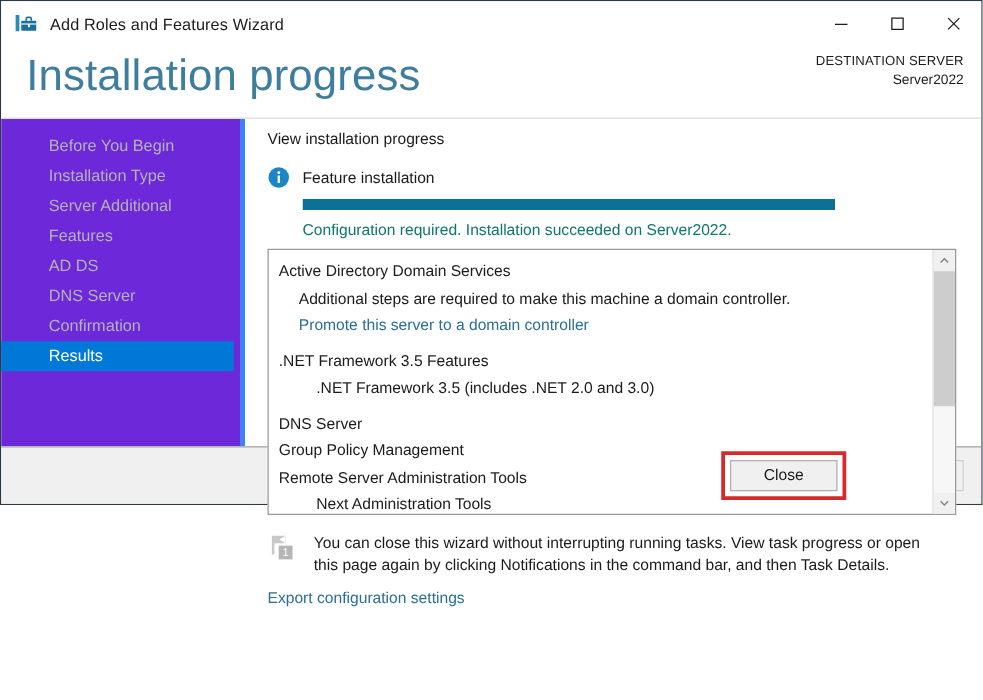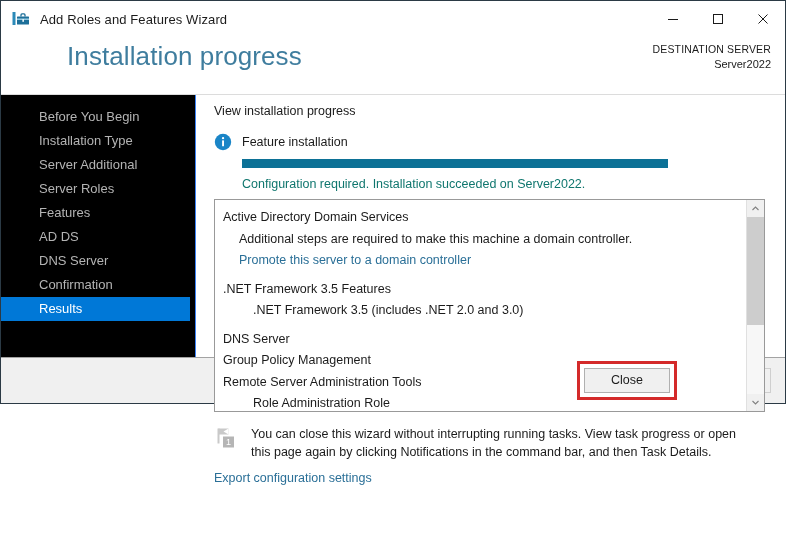--- a/index.html
+++ b/index.html
@@ -70,25 +70,24 @@
   .header {
     flex: 0 0 57px;
     position: relative;
     background: #ffffff;
     border-bottom: 1px solid #dcdcdc;
   }
   .page-title {
     position: absolute;
     left: 20px;
     top: 4px;
-    font-size: 26px;
+    font-size: 35px;
     color: #3f7d9e;
     font-weight: 400;
     letter-spacing: 0.1px;
-    margin-left: 46px;
   }
   .dest-block {
     position: absolute;
     right: 14px;
     top: 6px;
     text-align: right;
     line-height: 1.32;
   }
   .dest-label {
     font-size: 10.5px;
@@ -106,22 +105,22 @@
     display: flex;
     min-height: 0;
     background: #ffffff;
   }
 
   .sidebar {
     flex: 0 0 195px;
     width: 195px;
     padding-top: 10px;
     box-sizing: border-box;
-    background: #000000;
-    border-right: 1px solid #3b82f6;
+    background: #6d28d9;
+    border-right: 4px solid #3b82f6;
   }
   .nav-item {
     height: 24px;
     line-height: 24px;
     padding-left: 38px;
     margin-right: 5px;
     font-size: 13px;
     color: #b4b4b4;
     white-space: nowrap;
     overflow: hidden;
@@ -359,21 +358,20 @@
       <div class="dest-name">Server2022</div>
     </div>
   </div>
 
   <div class="body-row">
 
     <div class="sidebar" id="sidebar">
         <div class="nav-item">Before You Begin</div>
         <div class="nav-item">Installation Type</div>
         <div class="nav-item">Server Additional</div>
-        <div class="nav-item">Server Roles</div>
         <div class="nav-item">Features</div>
         <div class="nav-item">AD DS</div>
         <div class="nav-item">DNS Server</div>
         <div class="nav-item">Confirmation</div>
         <div class="nav-item selected">Results</div>
       </div>
 
     <div class="content">
 
       <div class="section-title">View installation progress</div>
@@ -402,21 +400,21 @@
             <div class="list-line indent-0">Active Directory Domain Services</div>
             <div class="list-line indent-1">Additional steps are required to make this machine a domain controller.</div>
             <div class="list-line indent-1 link">Promote this server to a domain controller</div>
             <div class="gap"></div>
             <div class="list-line indent-0">.NET Framework 3.5 Features</div>
             <div class="list-line indent-2">.NET Framework 3.5 (includes .NET 2.0 and 3.0)</div>
             <div class="gap"></div>
             <div class="list-line indent-0">DNS Server</div>
             <div class="list-line indent-0">Group Policy Management</div>
             <div class="list-line indent-0">Remote Server Administration Tools</div>
-            <div class="list-line indent-2">Role Administration Role</div>
+            <div class="list-line indent-2">Next Administration Tools</div>
           </div>
         <div class="scrollbar">
           <div class="sb-arrow">
             <svg width="9" height="9" viewBox="0 0 9 9">
                 <polyline points="1.5,6 4.5,3 7.5,6" fill="none" stroke="#808080" stroke-width="1.1"></polyline>
               </svg>
           </div>
           <div class="sb-track">
             <div class="sb-thumb"></div>
           </div>

